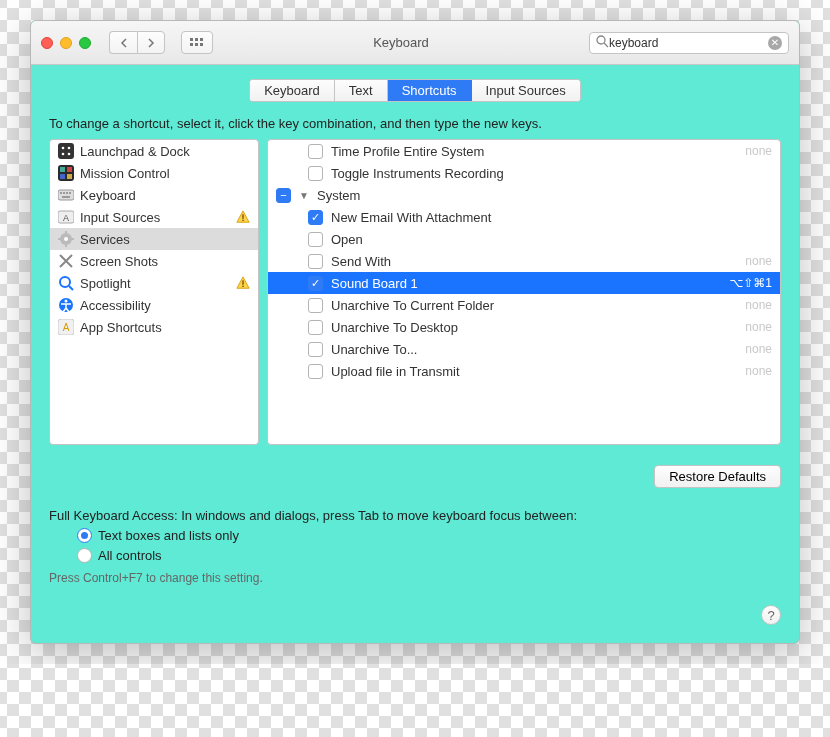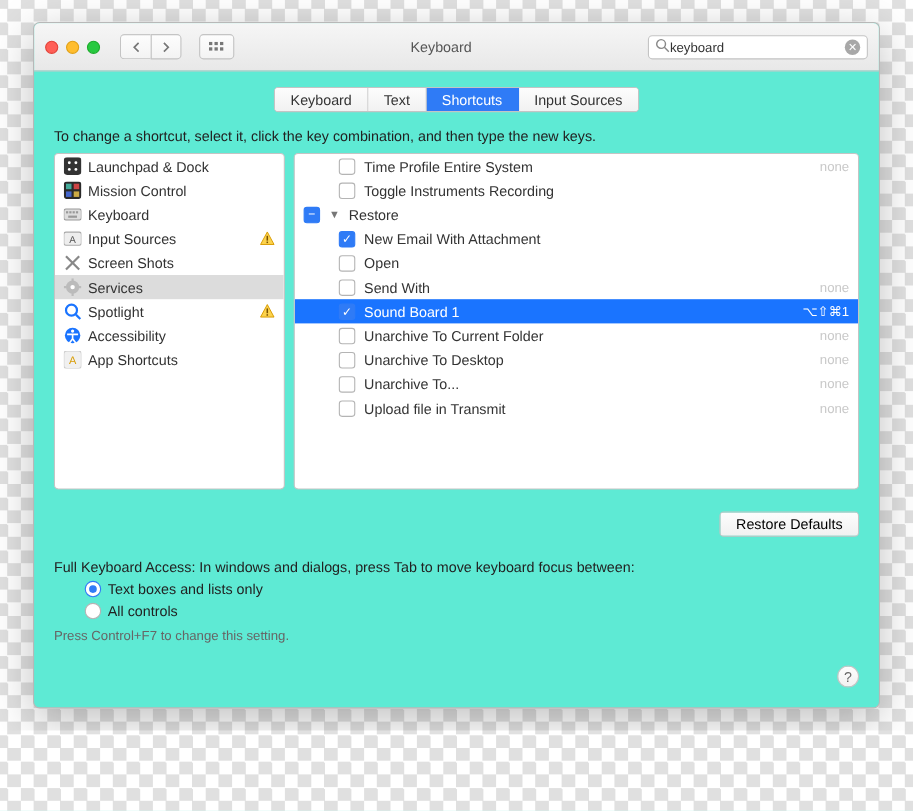--- a/index.html
+++ b/index.html
@@ -225,47 +225,47 @@
                 <text x="8" y="12" font-size="9" text-anchor="middle" fill="#555">A</text>
               </svg>
             </span>
             <span>Input Sources</span>
             <span class="warn-badge warn-icon"><svg viewBox="0 0 16 16" width="14" height="14">
                 <path d="M8 1 L15 14 H1 Z" fill="#fcd34d" stroke="#d89b00"></path>
                 <rect x="7.2" y="5" width="1.6" height="5" fill="#7a5200"></rect>
                 <rect x="7.2" y="11" width="1.6" height="1.6" fill="#7a5200"></rect>
               </svg></span>
           </div>
-          <div class="cat-item">
-            <span class="cat-icon">
-              <svg width="16" height="16" viewBox="0 0 16 16">
-                <rect width="16" height="16" fill="#fff"></rect>
-                <path d="M2 2 L14 14 M14 2 L2 14" stroke="#888" stroke-width="2"></path>
-              </svg>
-            </span>
-            <span>Screen Shots</span>
-          </div>
           <div class="cat-item selected">
             <span class="cat-icon">
               <svg width="16" height="16" viewBox="0 0 16 16">
                 <circle cx="8" cy="8" r="6" fill="#bbb"></circle>
                 <circle cx="8" cy="8" r="2" fill="#fff"></circle>
                 <g stroke="#bbb" stroke-width="2">
                   <line x1="8" y1="0" x2="8" y2="3"></line>
                   <line x1="8" y1="13" x2="8" y2="16"></line>
                   <line x1="0" y1="8" x2="3" y2="8"></line>
                   <line x1="13" y1="8" x2="16" y2="8"></line>
                 </g>
               </svg>
             </span>
             <span>Services</span>
           </div>
           <div class="cat-item">
             <span class="cat-icon">
               <svg width="16" height="16" viewBox="0 0 16 16">
+                <rect width="16" height="16" fill="#fff"></rect>
+                <path d="M2 2 L14 14 M14 2 L2 14" stroke="#888" stroke-width="2"></path>
+              </svg>
+            </span>
+            <span>Screen Shots</span>
+          </div>
+          <div class="cat-item">
+            <span class="cat-icon">
+              <svg width="16" height="16" viewBox="0 0 16 16">
                 <circle cx="7" cy="7" r="5" fill="none" stroke="#1a74ff" stroke-width="2"></circle>
                 <line x1="11" y1="11" x2="15" y2="15" stroke="#1a74ff" stroke-width="2"></line>
               </svg>
             </span>
             <span>Spotlight</span>
             <span class="warn-badge warn-icon"><svg viewBox="0 0 16 16" width="14" height="14">
                 <path d="M8 1 L15 14 H1 Z" fill="#fcd34d" stroke="#d89b00"></path>
                 <rect x="7.2" y="5" width="1.6" height="5" fill="#7a5200"></rect>
                 <rect x="7.2" y="11" width="1.6" height="1.6" fill="#7a5200"></rect>
               </svg></span>
@@ -297,21 +297,21 @@
             <span class="action-shortcut">none</span>
           </div>
           <div class="action-row indent-2">
             <span class="chk"></span>
             <span class="action-label">Toggle Instruments Recording</span>
             <span class="action-shortcut"></span>
           </div>
           <div class="action-row group-header">
             <span class="chk minus">−</span>
             <span class="disclosure">▼</span>
-            <span class="action-label">Restore</span>
+            <span class="action-label">System</span>
           </div>
           <div class="action-row indent-2">
             <span class="chk checked">✓</span>
             <span class="action-label">New Email With Attachment</span>
             <span class="action-shortcut"></span>
           </div>
           <div class="action-row indent-2">
             <span class="chk"></span>
             <span class="action-label">Open</span>
             <span class="action-shortcut"></span>

